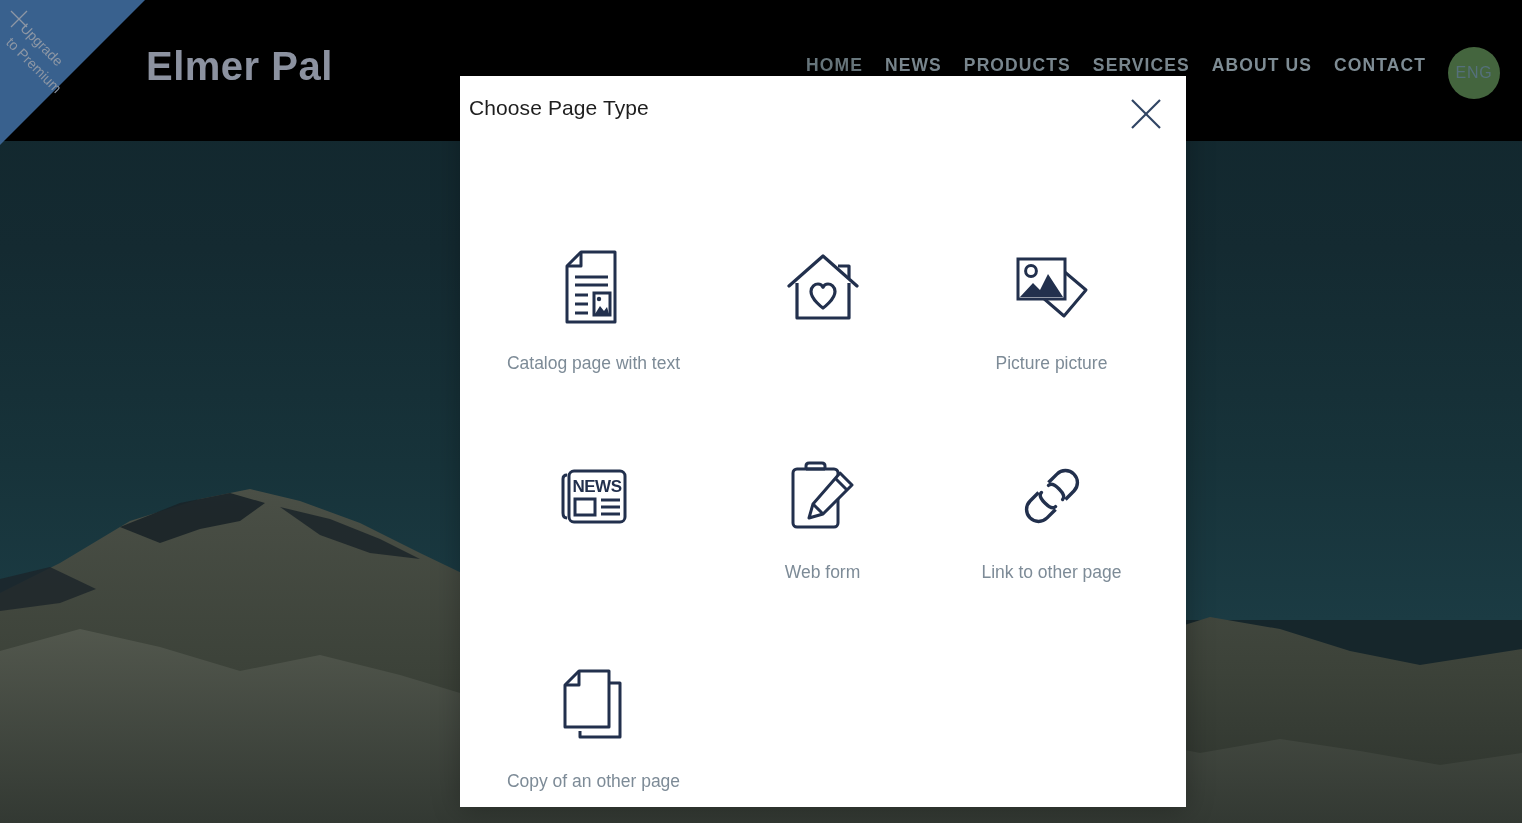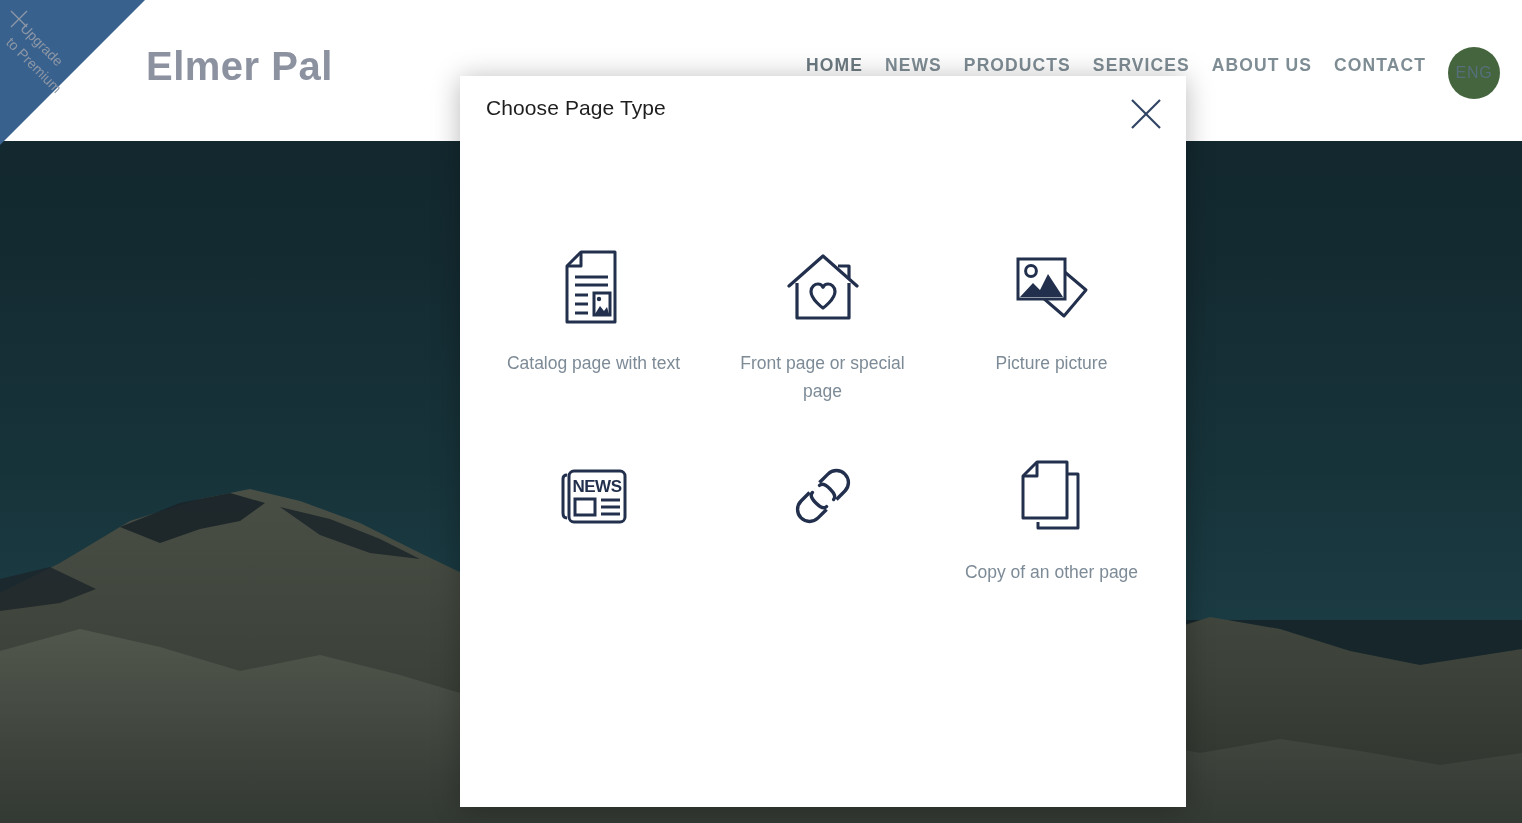--- a/index.html
+++ b/index.html
@@ -35,21 +35,21 @@
     background: linear-gradient(180deg, #11262c 0%, #142a31 40%, #17333a 75%, #1b3b43 100%);
   }
   .hero-mtn { position: absolute; left: 0; bottom: 0; width: 1522px; height: 420px; }
 
   
   .topbar {
     position: absolute;
     top: 0; left: 0;
     width: 1522px;
     height: 141px;
-    background: #ffffff;
+    background: #000000;
     z-index: 5;
   }
   .brand {
     position: absolute;
     left: 146px;
     top: 46px;
     font-size: 40px;
     font-weight: bold;
     color: #8c92a0;
     letter-spacing: 0.5px;
@@ -141,21 +141,21 @@
     left: 460px;
     top: 76px;
     width: 726px;
     height: 731px;
     background: #ffffff;
     z-index: 20;
     box-shadow: 0 2px 26px rgba(0,0,0,0.28);
   }
   .modal-title {
     position: absolute;
-    left: 26px;
+    left: 9px;
     top: 20px;
     font-size: 21px;
     color: #1e1e1e;
     letter-spacing: 0.1px;
   }
   .modal-close {
     position: absolute;
     right: 22px;
     top: 20px;
     width: 36px;
@@ -294,21 +294,20 @@
         <div class="cell-icon">
           <svg width="74" height="70" viewBox="0 0 74 70">
             <path d="M3 34 L37 4 L71 34" fill="none" stroke="#22304d" stroke-width="3.2" stroke-linejoin="round" stroke-linecap="round"></path>
             <path d="M11 31 L11 66 L63 66 L63 31" fill="none" stroke="#22304d" stroke-width="3.2" stroke-linejoin="round"></path>
             <path d="M52 14 L63 14 L63 26" fill="none" stroke="#22304d" stroke-width="3.2" stroke-linejoin="round"></path>
             <path d="M37 56 C37 56 25 47.5 25 39.5 C25 34.5 29 32 32 32
                      C34.6 32 36.3 33.7 37 35.2 C37.7 33.7 39.4 32 42 32
                      C45 32 49 34.5 49 39.5 C49 47.5 37 56 37 56 Z" fill="none" stroke="#22304d" stroke-width="3.2" stroke-linejoin="round"></path>
           </svg>
         </div>
-        <div class="cell-label">Front page or special page</div>
       </div>
 
       <div class="cell">
         <div class="cell-icon">
           <svg width="76" height="66" viewBox="0 0 76 66">
             <path d="M46 14 L72 36 L50 62 L28 43" fill="none" stroke="#22304d" stroke-width="3" stroke-linejoin="round"></path>
             <rect x="4" y="5" width="47" height="40" fill="#fff" stroke="#22304d" stroke-width="3"></rect>
             <circle cx="17" cy="17" r="5.4" fill="none" stroke="#22304d" stroke-width="3"></circle>
             <path d="M6 43 L19 29 L26 36 L34 20 L49 43 Z" fill="#22304d"></path>
           </svg>
@@ -323,34 +322,48 @@
             <rect x="11" y="5" width="56" height="51" rx="5" fill="#fff" stroke="#22304d" stroke-width="3"></rect>
             <text x="39" y="26" text-anchor="middle" font-family="Liberation Sans, sans-serif" font-size="17" font-weight="bold" fill="#22304d" letter-spacing="-0.5">NEWS</text>
             <rect x="17" y="33" width="20" height="16" fill="none" stroke="#22304d" stroke-width="3"></rect>
             <line x1="43" y1="34" x2="62" y2="34" stroke="#22304d" stroke-width="3"></line>
             <line x1="43" y1="41" x2="62" y2="41" stroke="#22304d" stroke-width="3"></line>
             <line x1="43" y1="48" x2="62" y2="48" stroke="#22304d" stroke-width="3"></line>
           </svg>
         </div>
       </div>
 
+      <div class="cell">
+        <div class="cell-icon">
+          <svg width="70" height="70" viewBox="0 0 70 70">
+            <rect x="5" y="8" width="45" height="58" rx="4" fill="#fff" stroke="#22304d" stroke-width="3"></rect>
+            <path d="M18 8 L18 5 C18 3 19 2 21 2 L34 2 C36 2 37 3 37 5 L37 8" fill="none" stroke="#22304d" stroke-width="3" stroke-linejoin="round"></path>
+            <line x1="18" y1="8" x2="37" y2="8" stroke="#22304d" stroke-width="3"></line>
+            <path d="M52 12 L64 24 L35 53 L21 57 L25 43 Z" fill="#fff" stroke="#22304d" stroke-width="3" stroke-linejoin="round"></path>
+            <line x1="47" y1="17" x2="59" y2="29" stroke="#22304d" stroke-width="3"></line>
+            <line x1="25" y1="43" x2="35" y2="53" stroke="#22304d" stroke-width="3"></line>
+          </svg>
+        </div>
+        <div class="cell-label">Web form</div>
+      </div>
 
 
       <div class="cell">
         <div class="cell-icon">
           <svg width="74" height="74" viewBox="0 0 74 74">
             <g transform="rotate(-45 37 37)">
               <rect x="6" y="25" width="36" height="24" rx="12" fill="none" stroke="#22304d" stroke-width="3.4"></rect>
               <rect x="32" y="25" width="36" height="24" rx="12" fill="none" stroke="#22304d" stroke-width="3.4"></rect>
               <rect x="30" y="22.5" width="14" height="29" fill="#fff"></rect>
               <path d="M32 27 C28 27 27 31 27 37 C27 43 28 47 32 47" fill="none" stroke="#22304d" stroke-width="3.4" stroke-linecap="round"></path>
               <path d="M42 27 C46 27 47 31 47 37 C47 43 46 47 42 47" fill="none" stroke="#22304d" stroke-width="3.4" stroke-linecap="round"></path>
             </g>
           </svg>
         </div>
+        <div class="cell-label">Link to other page</div>
       </div>
 
       <div class="cell">
         <div class="cell-icon">
           <svg width="64" height="72" viewBox="0 0 64 72">
             <path d="M20 14 L58 14 L58 68 L18 68 L18 62" fill="#fff" stroke="#22304d" stroke-width="3" stroke-linejoin="round"></path>
             <path d="M17 2 L47 2 L47 58 L3 58 L3 16 Z" fill="#fff" stroke="#22304d" stroke-width="3" stroke-linejoin="round"></path>
             <path d="M17 2 L17 16 L3 16" fill="none" stroke="#22304d" stroke-width="3" stroke-linejoin="round"></path>
           </svg>
         </div>

